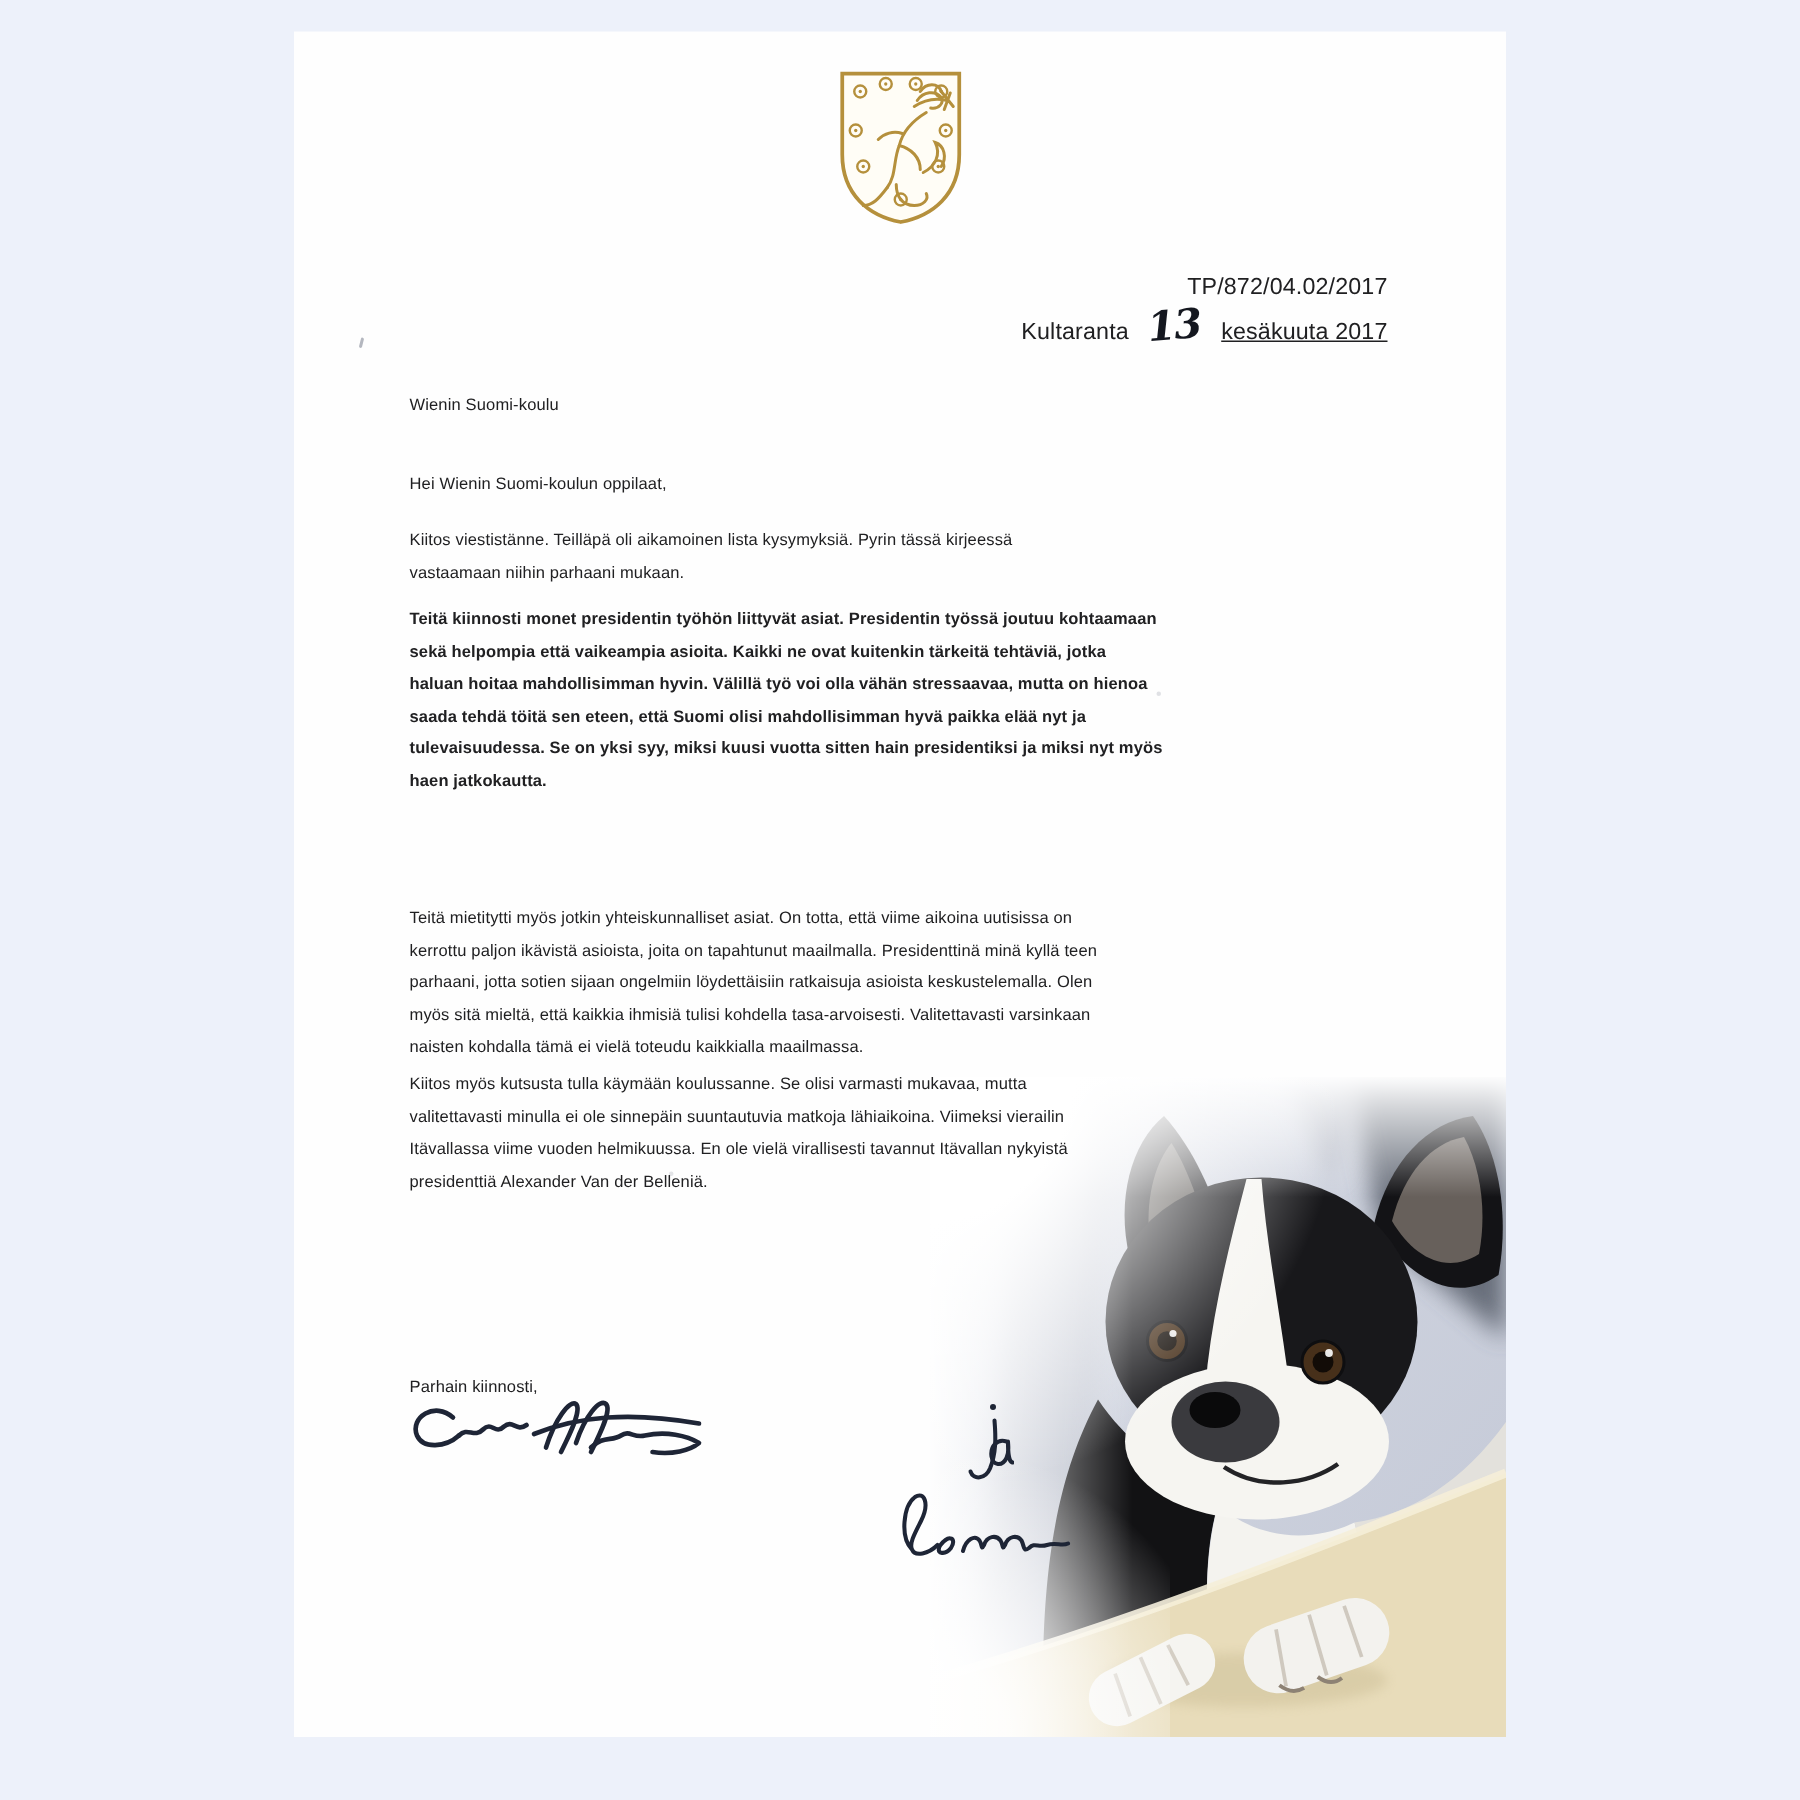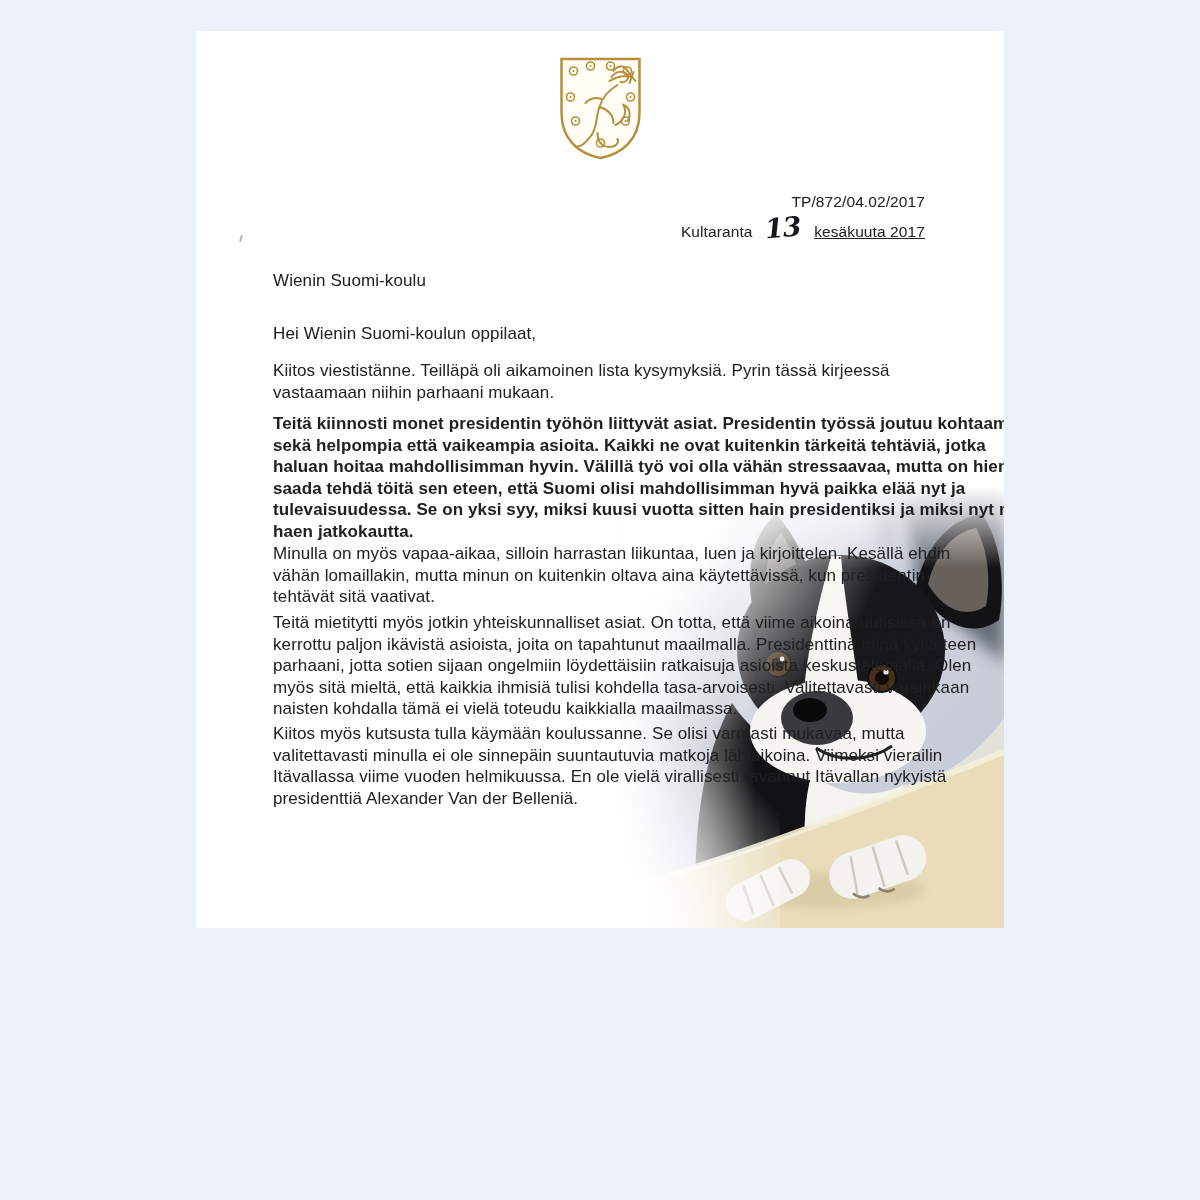--- a/index.html
+++ b/index.html
@@ -3,41 +3,41 @@
 <meta charset="utf-8">
 <style>
   html,body{margin:0;padding:0;}
   body{
     width:1200px;height:1200px;position:relative;
     background:#edf1fa;
     font-family:"Liberation Sans",sans-serif;
     overflow:hidden;
   }
   .page{
-    position:absolute;left:196px;top:31px;width:808px;height:897px;
+    position:absolute;left:196px;top:21px;width:808px;height:1137px;
     background:#fefefe;overflow:hidden;
   }
   
   .crest{position:absolute;left:361px;top:24px;width:87px;height:106px;z-index:3;}
   .ref-block{
     position:absolute;top:158px;right:79px;text-align:right;
     font-size:15.5px;line-height:26px;letter-spacing:.1px;color:#202022;z-index:3;
   }
   .date-line{display:flex;justify-content:flex-end;align-items:baseline;}
   .date-place{margin-right:12px;}
   .date-rest{margin-left:14px;text-decoration:underline;}
   .day{
     display:inline-block;
     font-family:"DejaVu Serif",serif;font-style:italic;font-weight:600;
     font-size:27px;color:#14171f;transform:rotate(-5deg);letter-spacing:-1px;
   }
   
   .block{
     position:absolute;left:77px;color:#202022;
-    font-size:17px;line-height:21.5px;letter-spacing:.1px;
+    font-size:11px;line-height:21.5px;letter-spacing:.1px;
     white-space:pre;z-index:3;
   }
   .recipient{top:239px;}
   .salutation{top:292px;}
   .p1{top:329px;}
   .p2{top:382px;font-weight:bold;}
   .p3{top:512px;}
   .p4{top:581px;}
   .p5{top:692px;}
   .closing{top:805px;}
@@ -121,23 +121,20 @@
   <div class="block recipient">Wienin Suomi-koulu</div>
   <div class="block salutation">Hei Wienin Suomi-koulun oppilaat,</div>
   <div class="block p1">Kiitos viestistänne. Teilläpä oli aikamoinen lista kysymyksiä. Pyrin tässä kirjeessä
 vastaamaan niihin parhaani mukaan.</div>
   <div class="block p2">Teitä kiinnosti monet presidentin työhön liittyvät asiat. Presidentin työssä joutuu kohtaamaan
 sekä helpompia että vaikeampia asioita. Kaikki ne ovat kuitenkin tärkeitä tehtäviä, jotka
 haluan hoitaa mahdollisimman hyvin. Välillä työ voi olla vähän stressaavaa, mutta on hienoa
 saada tehdä töitä sen eteen, että Suomi olisi mahdollisimman hyvä paikka elää nyt ja
 tulevaisuudessa. Se on yksi syy, miksi kuusi vuotta sitten hain presidentiksi ja miksi nyt myös
 haen jatkokautta.</div>
-  <div class="block p3">Minulla on myös vapaa-aikaa, silloin harrastan liikuntaa, luen ja kirjoittelen. Kesällä ehdin
-vähän lomaillakin, mutta minun on kuitenkin oltava aina käytettävissä, kun presidentin
-tehtävät sitä vaativat.</div>
   <div class="block p4">Teitä mietitytti myös jotkin yhteiskunnalliset asiat. On totta, että viime aikoina uutisissa on
 kerrottu paljon ikävistä asioista, joita on tapahtunut maailmalla. Presidenttinä minä kyllä teen
 parhaani, jotta sotien sijaan ongelmiin löydettäisiin ratkaisuja asioista keskustelemalla. Olen
 myös sitä mieltä, että kaikkia ihmisiä tulisi kohdella tasa-arvoisesti. Valitettavasti varsinkaan
 naisten kohdalla tämä ei vielä toteudu kaikkialla maailmassa.</div>
   <div class="block p5">Kiitos myös kutsusta tulla käymään koulussanne. Se olisi varmasti mukavaa, mutta
 valitettavasti minulla ei ole sinnepäin suuntautuvia matkoja lähiaikoina. Viimeksi vierailin
 Itävallassa viime vuoden helmikuussa. En ole vielä virallisesti tavannut Itävallan nykyistä
 presidenttiä Alexander Van der Belleniä.</div>
   <div class="block valediction">Parhain kiinnosti,</div>

